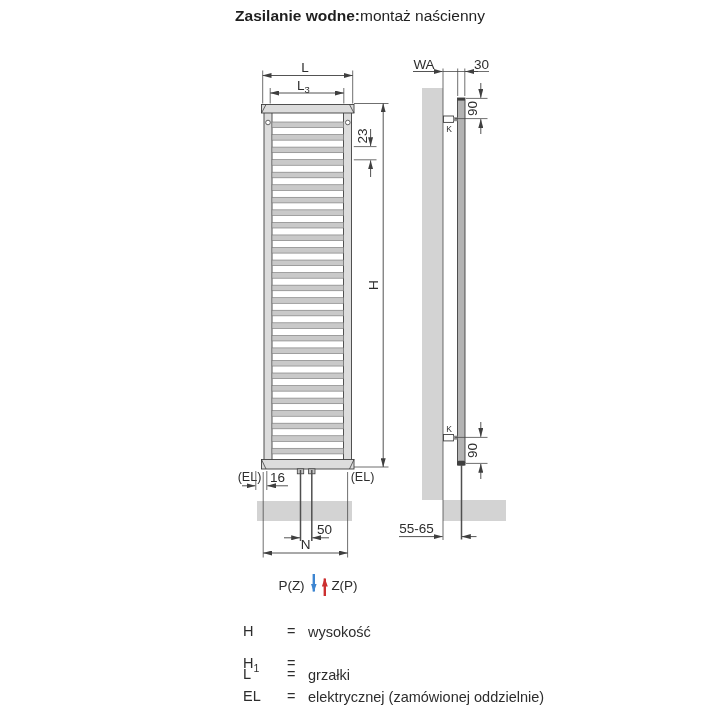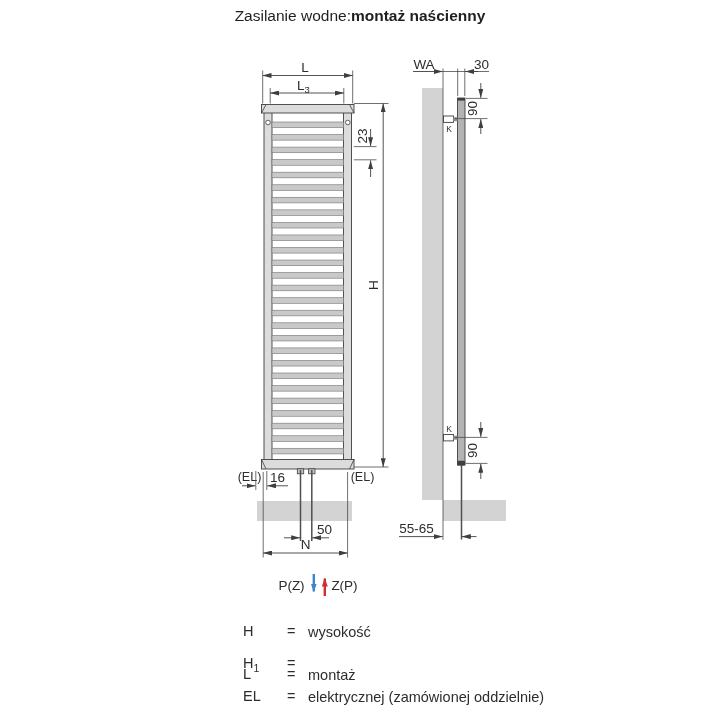--- a/index.html
+++ b/index.html
@@ -1,21 +1,21 @@
 <!DOCTYPE html>
 <html><head>
 <meta charset="utf-8">
 <style>
   html,body{margin:0;padding:0;background:#ffffff;}
   .page{position:relative;width:720px;height:720px;background:#fff;overflow:hidden;
         font-family:"Liberation Sans",sans-serif;color:#2d2d2d;}
   .title{position:absolute;top:7px;left:0;width:720px;text-align:center;
          font-size:15.5px;color:#1f1f1f;}
-  .title .b{font-weight:400;}
-  .title .r{margin-left:0;font-weight:700;}
+  .title .b{font-weight:700;}
+  .title .r{margin-left:0;font-weight:400;}
   svg.draw{position:absolute;left:0;top:0;}
   
   .ext{stroke:#4a4a4a;stroke-width:.8;fill:none;}
   .dim{stroke:#3f3f3f;stroke-width:.9;fill:none;}
   .bar{fill:#dcdcdc;stroke:#3f3f3f;stroke-width:.9;}
   .cap{fill:#dcdcdc;stroke:#3f3f3f;stroke-width:.9;}
   .chamfer{stroke:#3f3f3f;stroke-width:.8;}
   .rung{fill:#c9c9c9;stroke:#7b7b7b;stroke-width:.65;}
   .screw{fill:#ffffff;stroke:#3f3f3f;stroke-width:.8;}
   .stub{fill:#c4c4c4;stroke:#3f3f3f;stroke-width:.8;}
@@ -209,21 +209,21 @@
       </span>
   </div>
   <div class="lrow" style="top:655px">
     <span class="lsym"><span>H</span><sub class="lsub">1</sub></span>
     <span class="leq">=</span>
   </div>
   <div class="lrow" style="top:666px">
     <span class="lsym"><span>L</span><sub class="lsub"></sub></span>
     <span class="leq">=</span>
     <span class="ldef">
-        <span class="ldl">montaż</span>
+        <span class="ldl">grzałki</span>
         <span class="ldl"></span>
       </span>
   </div>
   <div class="lrow" style="top:687.5px">
     <span class="lsym"><span>EL</span><sub class="lsub"></sub></span>
     <span class="leq">=</span>
     <span class="ldef">
         <span class="ldl">elektrycznej (zamówionej oddzielnie)</span>
       </span>
   </div>

